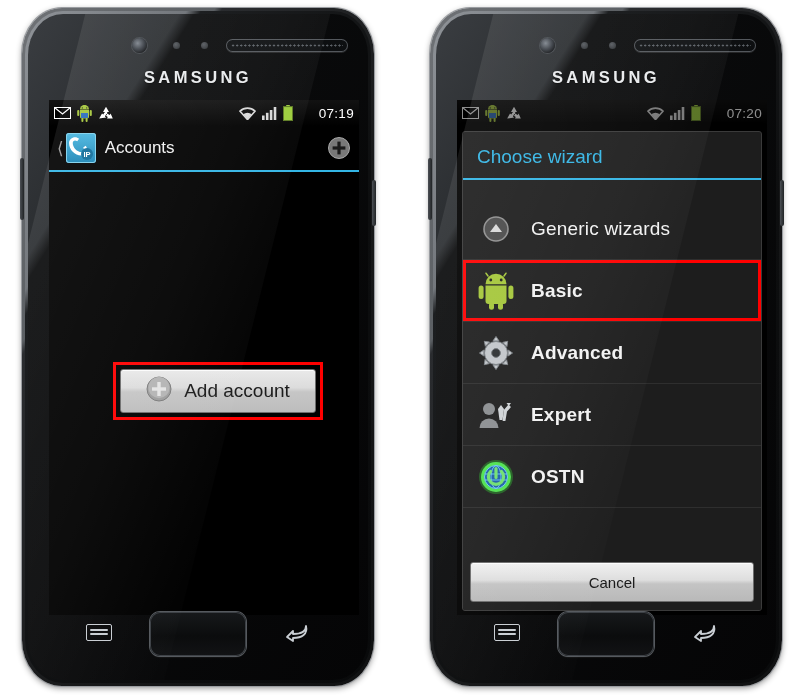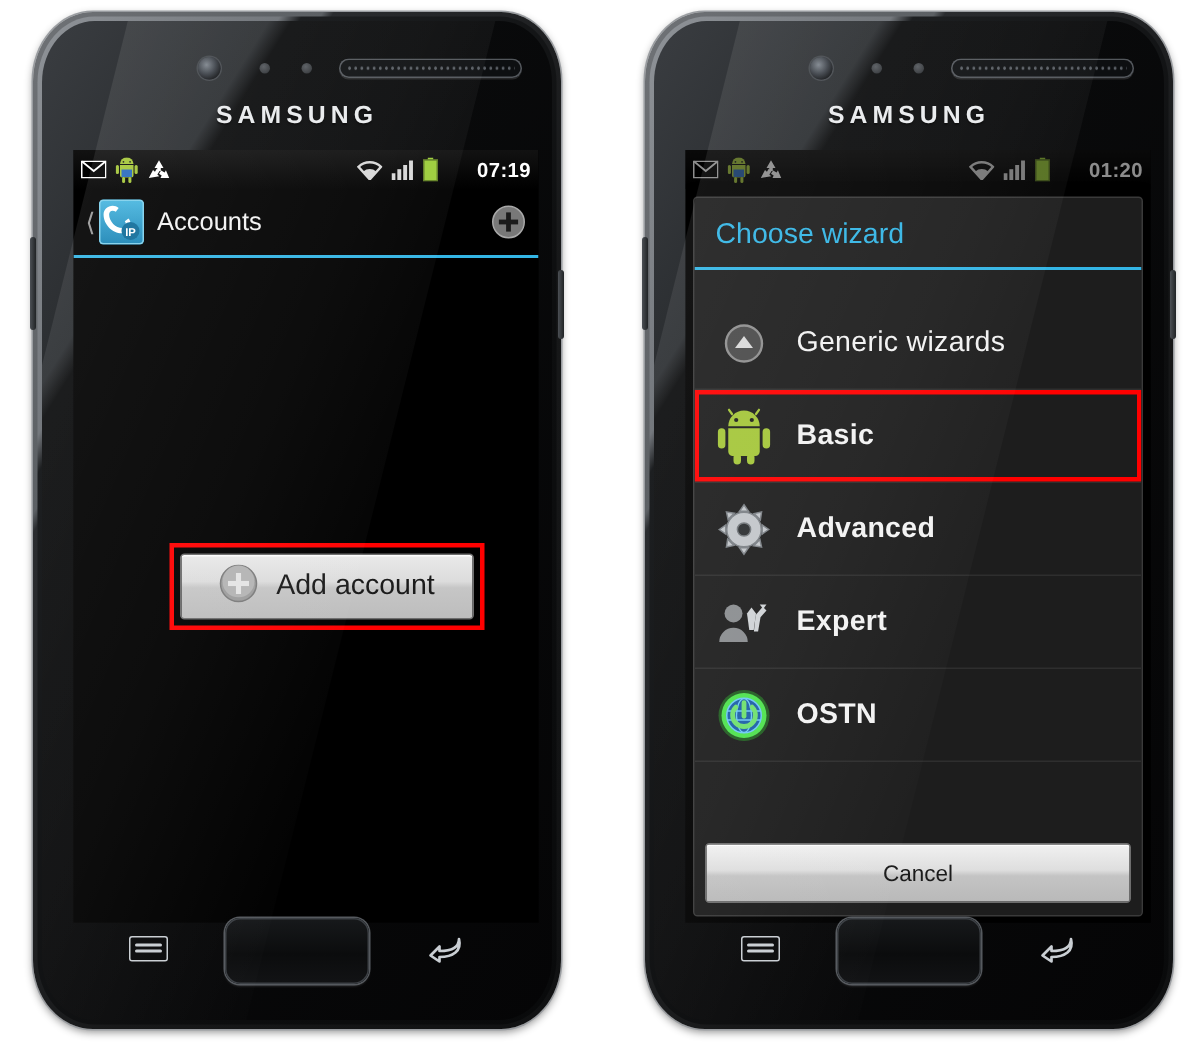--- a/index.html
+++ b/index.html
@@ -108,21 +108,21 @@
 
   
   .statusbar {
     position:absolute; left:0; right:0; top:0; height:26px;
     background: linear-gradient(#121212, #000);
     display:flex; align-items:center; padding:0 5px;
     color:#fff;
   }
   .sb-left { display:flex; align-items:center; gap:6px; }
   .sb-right { margin-left:auto; display:flex; align-items:center; gap:6px; }
-  .sb-time { font-size:13.5px; font-weight:700; color:#fff; letter-spacing:.3px;margin-left:20px; }
+  .sb-time { font-size:13.5px; font-weight:400; color:#fff; letter-spacing:.3px;margin-left:20px; }
 
   .ic { display:block; }
   .mail-ic { width:17px; height:12px; }
   .droid-ic { width:15px; height:17px; }
   .recyc-ic { width:16px; height:15px; }
   .wifi-ic { width:17px; height:13px; }
   .sig-ic { width:15px; height:14px; }
   .bat-ic { width:10px; height:16px; }
 
   
@@ -391,21 +391,21 @@
                   <rect x="7.8" y="4" width="2.6" height="10" fill="#d8d8d8"></rect>
                   <rect x="11.7" y="1" width="2.6" height="13" fill="#d8d8d8"></rect>
                 </svg>
               </span>
               <span>
                 <svg class="ic bat-ic" viewBox="0 0 10 16">
                   <rect x="3.2" y="0" width="3.6" height="1.6" fill="#9ccd3a"></rect>
                   <rect x="0.5" y="1.6" width="9" height="14" fill="#9ccd3a" stroke="#5d7a22"></rect>
                 </svg>
               </span>
-              <span class="sb-time">01:20</span>
+              <span class="sb-time">07:20</span>
             </div>
           </div>
 
           <div class="dim"></div>
 
           <div class="dialog">
             <div class="dlg-title">Choose wizard</div>
             <div class="dlg-rule"></div>
 
             <div class="dlg-list">

